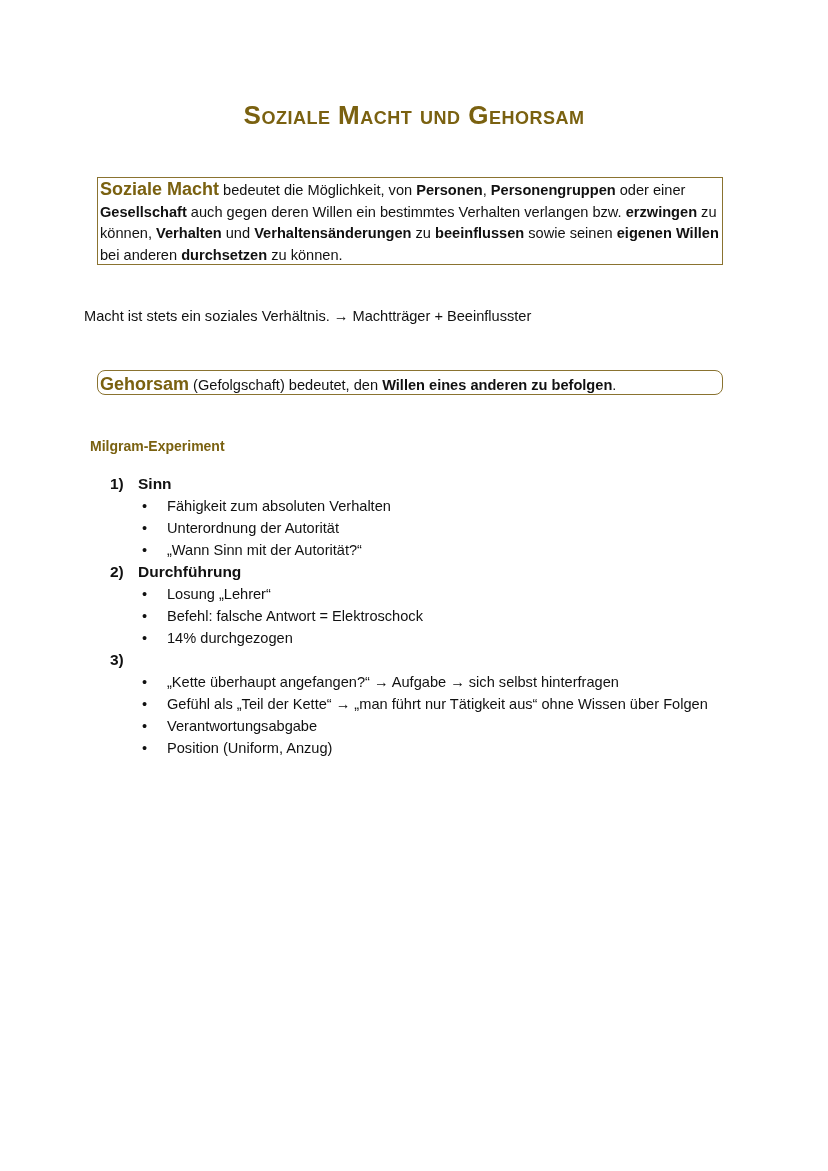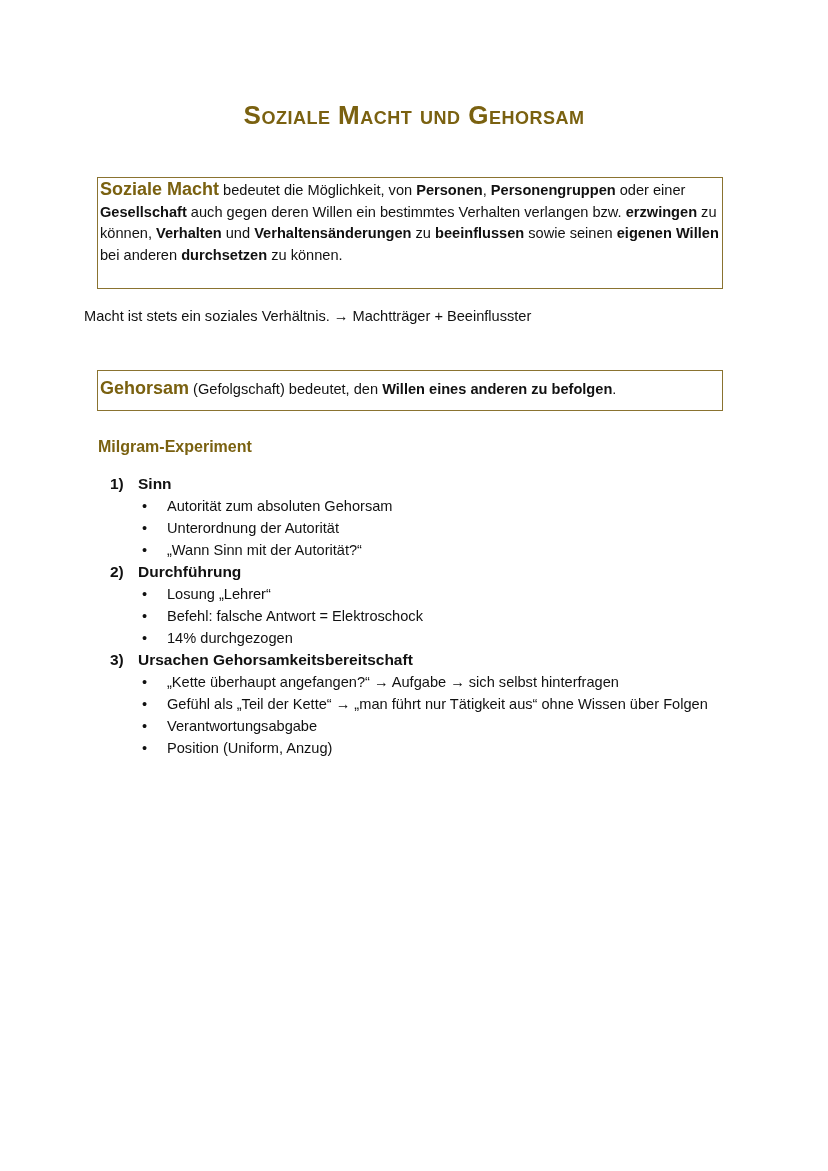--- a/index.html
+++ b/index.html
@@ -12,28 +12,28 @@
     position: absolute; top: 100px; left: 0; width: 828px; text-align: center;
     color: #7a6110; font-weight: bold; font-size: 26px; letter-spacing: 0.5px;
     font-variant: small-caps;
   }
   .box {
     position: absolute; left: 97px; width: 626px;
     border: 1.5px solid #8a7330; box-sizing: border-box;
     padding: 1px 2px 2px 2px;
     font-size: 14.6px; line-height: 21.5px;
   }
-  .box1 { top: 177px; height: 112px; }
-  .box2 { top: 370px; height: 41px; line-height: 32px; }
+  .box1 { top: 177px; height: 88px; }
+  .box2 { top: 370px; height: 25px; line-height: 24px; border-radius: 8px; }
   .term { color: #7a6110; font-weight: bold; font-size: 18px; }
   b { font-weight: bold; }
   .plain { position: absolute; left: 84px; top: 308px; font-size: 14.6px; }
   .h2 {
-    position: absolute; left: 98px; top: 438px; color: #7a6110;
-    font-weight: bold; font-size: 16px;
+    position: absolute; left: 90px; top: 438px; color: #7a6110;
+    font-weight: bold; font-size: 14px;
   }
   .list { position: absolute; left: 110px; top: 473px; width: 620px; font-size: 14.6px; line-height: 22px; }
   .sec-title { font-weight: bold; font-size: 15.5px; display: flex; }
   .sec-num { width: 28px; }
   .bullet { display: flex; padding-left: 32px; }
   .dot { width: 25px; flex: none; }
   .btxt { text-align: justify; flex: 1; }
 </style>
 </head>
 <body>
@@ -52,21 +52,21 @@
 
 <div class="h2">Milgram-Experiment</div>
 
 <div class="list" id="list">
     <div class="sec-title">
       <span class="sec-num">1)</span>
       <span>Sinn</span>
     </div>
     <div class="bullet">
       <span class="dot">•</span>
-      <span class="btxt">Autorität zum absoluten Gehorsam</span>
+      <span class="btxt">Fähigkeit zum absoluten Verhalten</span>
     </div>
     <div class="bullet">
       <span class="dot">•</span>
       <span class="btxt">Unterordnung der Autorität</span>
     </div>
     <div class="bullet">
       <span class="dot">•</span>
       <span class="btxt">„Wann Sinn mit der Autorität?“</span>
     </div>
     <div class="sec-title">
@@ -80,21 +80,20 @@
     <div class="bullet">
       <span class="dot">•</span>
       <span class="btxt">Befehl: falsche Antwort = Elektroschock</span>
     </div>
     <div class="bullet">
       <span class="dot">•</span>
       <span class="btxt">14% durchgezogen</span>
     </div>
     <div class="sec-title">
       <span class="sec-num">3)</span>
-      <span>Ursachen Gehorsamkeitsbereitschaft</span>
     </div>
     <div class="bullet">
       <span class="dot">•</span>
       <span class="btxt">„Kette überhaupt angefangen?“ → Aufgabe → sich selbst hinterfragen</span>
     </div>
     <div class="bullet">
       <span class="dot">•</span>
       <span class="btxt">Gefühl als „Teil der Kette“ → „man führt nur Tätigkeit aus“ ohne Wissen über Folgen</span>
     </div>
     <div class="bullet">

